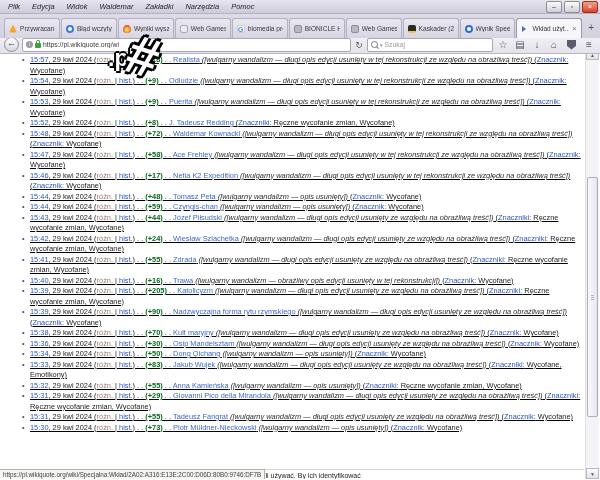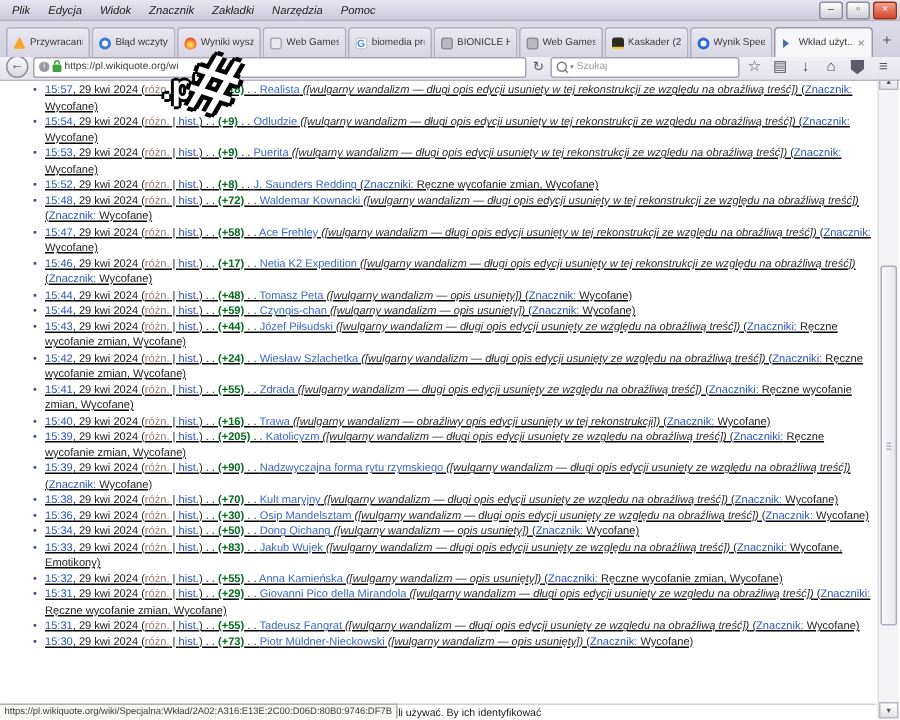--- a/index.html
+++ b/index.html
@@ -107,21 +107,21 @@
   .statusbar{position:absolute;left:0;bottom:1px;z-index:35;background:#f6f6f4;border:1px solid #b3b1a8;
     border-left:none;border-bottom:none;font-size:6.3px;color:#3c3c3c;padding:1px 3px;white-space:nowrap;}
 </style>
 </head>
 <body>
 
 <div class="titlebar">
   <span class="menu-item">Plik</span>
   <span class="menu-item">Edycja</span>
   <span class="menu-item">Widok</span>
-  <span class="menu-item">Znacznik</span>
+  <span class="menu-item">Waldemar</span>
   <span class="menu-item">Zakładki</span>
   <span class="menu-item">Narzędzia</span>
   <span class="menu-item">Pomoc</span>
   <span class="win-controls">
     <span class="win-btn">–</span>
     <span class="win-btn">▫</span>
     <span class="win-btn close">×</span>
   </span>
 </div>
 
@@ -194,21 +194,21 @@
 <div class="watermark">
   <span class="wm-suffix">.pl</span>
   <span class="wm-symbol">#</span>
 </div>
 
 <div class="content">
   <ul class="contribs">
       <li><a class="lnk">15:57</a><span>, 29 kwi 2024 </span><span>(</span><span class="rozn">różn.</span><span> | </span><a class="lnk">hist.</a><span>) . . </span><span class="plus">(+18)</span><span> . . </span><a class="page">Realista</a><i class="sum"> ([wulgarny wandalizm — długi opis edycji usunięty w tej rekonstrukcji ze względu na obraźliwą treść])</i><span> (</span><a class="lnk">Znacznik:</a><span class="tagval"> Wycofane)</span></li>
       <li><a class="lnk">15:54</a><span>, 29 kwi 2024 </span><span>(</span><span class="rozn">różn.</span><span> | </span><a class="lnk">hist.</a><span>) . . </span><span class="plus">(+9)</span><span> . . </span><a class="page">Odludzie</a><i class="sum"> ([wulgarny wandalizm — długi opis edycji usunięty w tej rekonstrukcji ze względu na obraźliwą treść])</i><span> (</span><a class="lnk">Znacznik:</a><span class="tagval"> Wycofane)</span></li>
       <li><a class="lnk">15:53</a><span>, 29 kwi 2024 </span><span>(</span><span class="rozn">różn.</span><span> | </span><a class="lnk">hist.</a><span>) . . </span><span class="plus">(+9)</span><span> . . </span><a class="page">Puerita</a><i class="sum"> ([wulgarny wandalizm — długi opis edycji usunięty w tej rekonstrukcji ze względu na obraźliwą treść])</i><span> (</span><a class="lnk">Znacznik:</a><span class="tagval"> Wycofane)</span></li>
-      <li><a class="lnk">15:52</a><span>, 29 kwi 2024 </span><span>(</span><span class="rozn">różn.</span><span> | </span><a class="lnk">hist.</a><span>) . . </span><span class="plus">(+8)</span><span> . . </span><a class="page">J. Saunders Redding</a><span> (</span><a class="lnk">Znaczniki:</a><span class="tagval"> Ręczne wycofanie zmian, Wycofane)</span></li>
+      <li><a class="lnk">15:52</a><span>, 29 kwi 2024 </span><span>(</span><span class="rozn">różn.</span><span> | </span><a class="lnk">hist.</a><span>) . . </span><span class="plus">(+8)</span><span> . . </span><a class="page">J. Tadeusz Redding</a><span> (</span><a class="lnk">Znaczniki:</a><span class="tagval"> Ręczne wycofanie zmian, Wycofane)</span></li>
       <li><a class="lnk">15:48</a><span>, 29 kwi 2024 </span><span>(</span><span class="rozn">różn.</span><span> | </span><a class="lnk">hist.</a><span>) . . </span><span class="plus">(+72)</span><span> . . </span><a class="page">Waldemar Kownacki</a><i class="sum"> ([wulgarny wandalizm — długi opis edycji usunięty w tej rekonstrukcji ze względu na obraźliwą treść])</i><span> (</span><a class="lnk">Znacznik:</a><span class="tagval"> Wycofane)</span></li>
       <li><a class="lnk">15:47</a><span>, 29 kwi 2024 </span><span>(</span><span class="rozn">różn.</span><span> | </span><a class="lnk">hist.</a><span>) . . </span><span class="plus">(+58)</span><span> . . </span><a class="page">Ace Frehley</a><i class="sum"> ([wulgarny wandalizm — długi opis edycji usunięty w tej rekonstrukcji ze względu na obraźliwą treść])</i><span> (</span><a class="lnk">Znacznik:</a><span class="tagval"> Wycofane)</span></li>
       <li><a class="lnk">15:46</a><span>, 29 kwi 2024 </span><span>(</span><span class="rozn">różn.</span><span> | </span><a class="lnk">hist.</a><span>) . . </span><span class="plus">(+17)</span><span> . . </span><a class="page">Netia K2 Expedition</a><i class="sum"> ([wulgarny wandalizm — długi opis edycji usunięty w tej rekonstrukcji ze względu na obraźliwą treść])</i><span> (</span><a class="lnk">Znacznik:</a><span class="tagval"> Wycofane)</span></li>
       <li><a class="lnk">15:44</a><span>, 29 kwi 2024 </span><span>(</span><span class="rozn">różn.</span><span> | </span><a class="lnk">hist.</a><span>) . . </span><span class="plus">(+48)</span><span> . . </span><a class="page">Tomasz Peta</a><i class="sum"> ([wulgarny wandalizm — opis usunięty])</i><span> (</span><a class="lnk">Znacznik:</a><span class="tagval"> Wycofane)</span></li>
       <li><a class="lnk">15:44</a><span>, 29 kwi 2024 </span><span>(</span><span class="rozn">różn.</span><span> | </span><a class="lnk">hist.</a><span>) . . </span><span class="plus">(+59)</span><span> . . </span><a class="page">Czyngis-chan</a><i class="sum"> ([wulgarny wandalizm — opis usunięty])</i><span> (</span><a class="lnk">Znacznik:</a><span class="tagval"> Wycofane)</span></li>
       <li><a class="lnk">15:43</a><span>, 29 kwi 2024 </span><span>(</span><span class="rozn">różn.</span><span> | </span><a class="lnk">hist.</a><span>) . . </span><span class="plus">(+44)</span><span> . . </span><a class="page">Józef Piłsudski</a><i class="sum"> ([wulgarny wandalizm — długi opis edycji usunięty ze względu na obraźliwą treść])</i><span> (</span><a class="lnk">Znaczniki:</a><span class="tagval"> Ręczne wycofanie zmian, Wycofane)</span></li>
       <li><a class="lnk">15:42</a><span>, 29 kwi 2024 </span><span>(</span><span class="rozn">różn.</span><span> | </span><a class="lnk">hist.</a><span>) . . </span><span class="plus">(+24)</span><span> . . </span><a class="page">Wiesław Szlachetka</a><i class="sum"> ([wulgarny wandalizm — długi opis edycji usunięty ze względu na obraźliwą treść])</i><span> (</span><a class="lnk">Znaczniki:</a><span class="tagval"> Ręczne wycofanie zmian, Wycofane)</span></li>
       <li><a class="lnk">15:41</a><span>, 29 kwi 2024 </span><span>(</span><span class="rozn">różn.</span><span> | </span><a class="lnk">hist.</a><span>) . . </span><span class="plus">(+55)</span><span> . . </span><a class="page">Zdrada</a><i class="sum"> ([wulgarny wandalizm — długi opis edycji usunięty ze względu na obraźliwą treść])</i><span> (</span><a class="lnk">Znaczniki:</a><span class="tagval"> Ręczne wycofanie zmian, Wycofane)</span></li>
       <li><a class="lnk">15:40</a><span>, 29 kwi 2024 </span><span>(</span><span class="rozn">różn.</span><span> | </span><a class="lnk">hist.</a><span>) . . </span><span class="plus">(+16)</span><span> . . </span><a class="page">Trawa</a><i class="sum"> ([wulgarny wandalizm — obraźliwy opis edycji usunięty w tej rekonstrukcji])</i><span> (</span><a class="lnk">Znacznik:</a><span class="tagval"> Wycofane)</span></li>
       <li><a class="lnk">15:39</a><span>, 29 kwi 2024 </span><span>(</span><span class="rozn">różn.</span><span> | </span><a class="lnk">hist.</a><span>) . . </span><span class="plus">(+205)</span><span> . . </span><a class="page">Katolicyzm</a><i class="sum"> ([wulgarny wandalizm — długi opis edycji usunięty ze względu na obraźliwą treść])</i><span> (</span><a class="lnk">Znaczniki:</a><span class="tagval"> Ręczne wycofanie zmian, Wycofane)</span></li>

